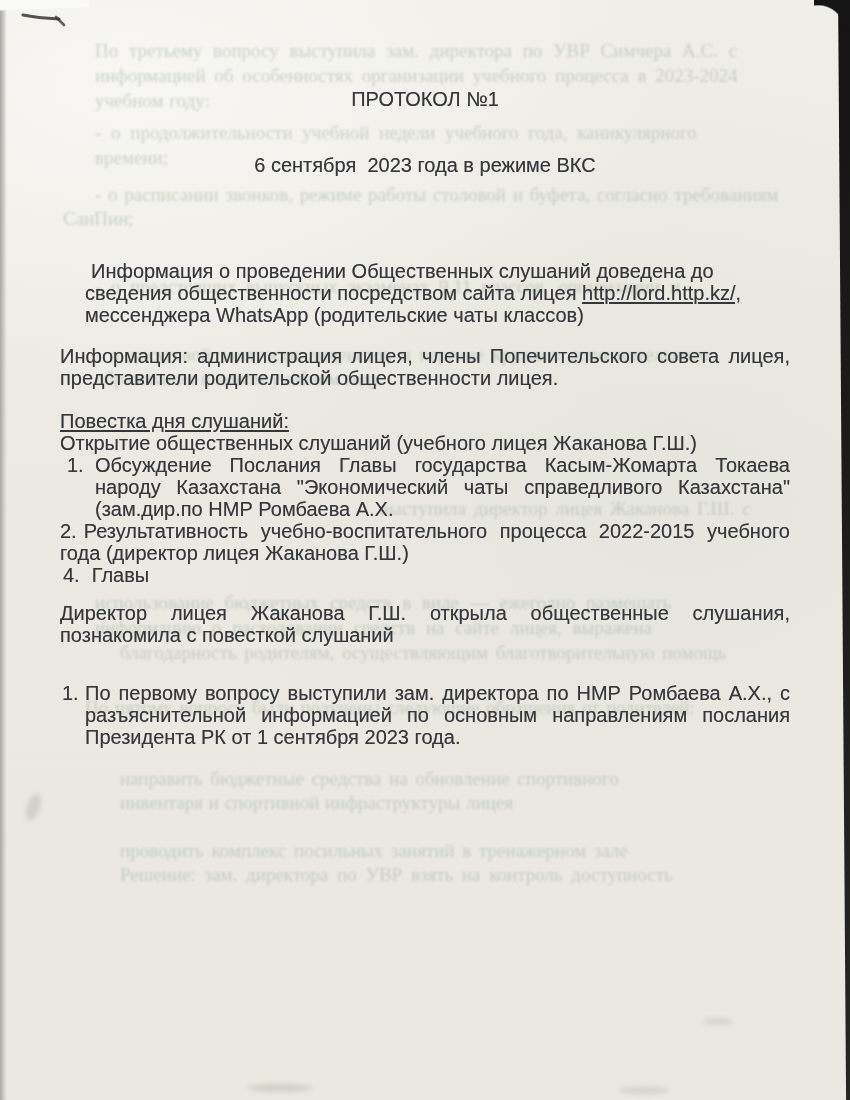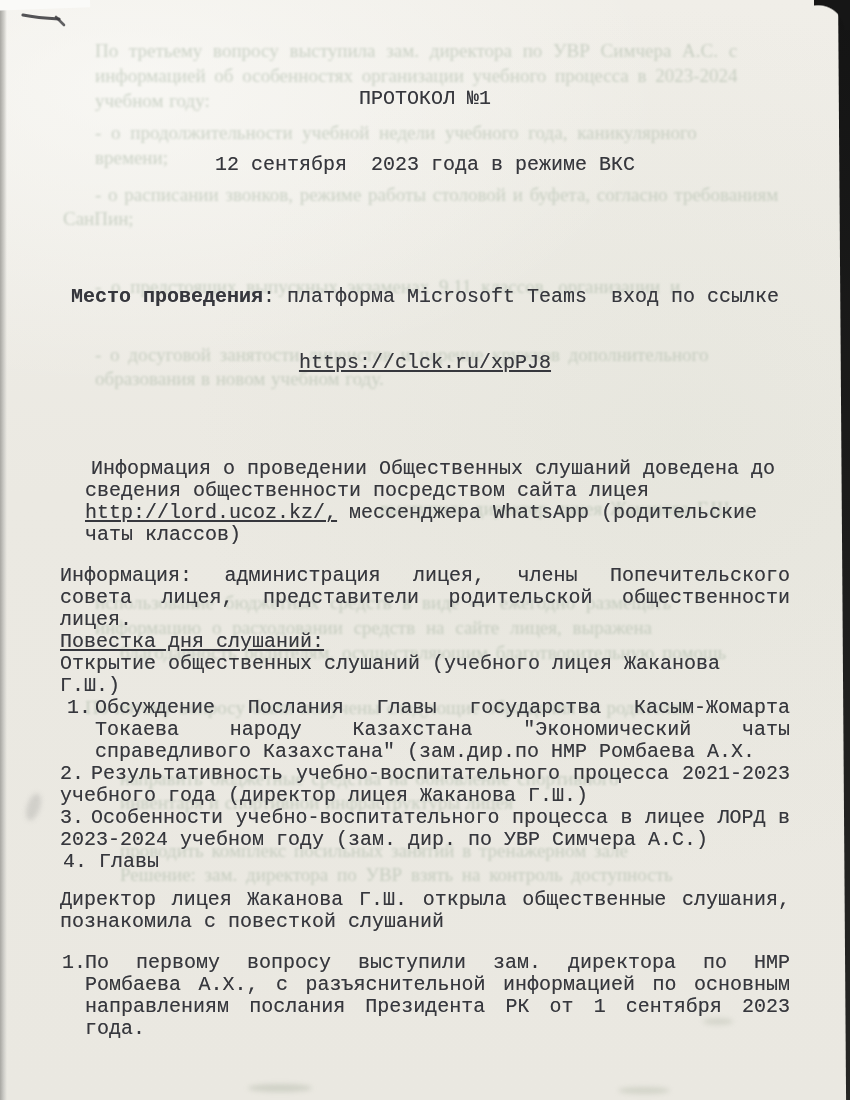--- a/index.html
+++ b/index.html
@@ -6,41 +6,41 @@
   .page{position:absolute;inset:0;
     background:
       radial-gradient(900px 500px at 15% 8%, rgba(253,253,251,.6), rgba(253,253,251,0) 60%),
       radial-gradient(700px 620px at 80% 40%, rgba(205,212,196,.16), rgba(205,212,196,0) 70%),
       linear-gradient(180deg,#f0eee8 0%,#ebe9e2 45%,#eae8e1 100%);
   }
   .bleed-layer{position:absolute;inset:0;z-index:1;font-family:"Liberation Serif","DejaVu Serif",serif;}
   .bleed{position:absolute;color:#a9b7a5;opacity:.55;filter:blur(1.1px);
     white-space:nowrap;overflow:hidden;font-size:19px;line-height:22px;}
   .content{position:absolute;left:60px;top:0;width:730px;z-index:2;
-    font-family:Liberation Mono, monospace;font-size:20px;line-height:22px;
+    font-family:Liberation Sans, sans-serif;font-size:20px;line-height:22px;
     color:#36373d;text-shadow:0 0 .6px rgba(54,55,61,.5);}
   p{margin:0;}
   .center{text-align:center;white-space:pre-wrap;}
   .just{text-align:justify;}
   .b{font-weight:bold;}
   .u{text-decoration:underline;text-underline-offset:2px;}
   .header{padding-top:44px;}
   .venue{margin-top:22px;}
   .notice{margin-top:40px;margin-left:25px;text-indent:6px;}
   .participants{margin-top:19px;}
-  .agenda-heading{}
+  .agenda-heading{margin-top:21px;}
   .aitem1{padding-left:35px;text-indent:-28px;}
   .aitem1 .anum{display:inline-block;width:28px;text-indent:0;}
   .anum-inline{margin-right:7px;}
   .razn{padding-left:3px;}
   .razn .anum-inline{margin-right:12px;}
   .opening-statement{margin-top:16px;}
   .qitem{padding-left:25px;text-indent:-23px;}
   .qitem .qnum{display:inline-block;width:23px;text-indent:0;}
-  .q1{margin-top:19px;}
+  .q1{margin-top:36px;}
   
   .edge-left{position:absolute;left:0;top:0;bottom:0;width:7px;z-index:4;
     background:linear-gradient(90deg,#a8a7a2,#cfcec9 55%,rgba(207,206,201,0));}
   .edge-right{position:absolute;top:0;right:0;bottom:0;width:14px;z-index:4;
     background:linear-gradient(180deg,#141414,#262624);
     clip-path:polygon(15% 0,100% 0,100% 100%,72% 100%);}
   .corner-tr{position:absolute;top:0;right:0;width:36px;height:30px;z-index:5;
     background:radial-gradient(circle at 4px 32px, rgba(22,22,22,0) 0 26px, #161616 27.5px);}
   .notch{position:absolute;left:-6px;top:-4px;width:96px;height:13px;background:#fafaf8;
     transform:rotate(-2deg);z-index:5;}
@@ -80,38 +80,33 @@
 
   <div class="smudge sm1"></div>
   <div class="smudge sm2"></div>
   <div class="smudge sm3"></div>
   <div class="smudge sm4"></div>
 
   <div class="content">
 
     <div class="header center">
       <p>ПРОТОКОЛ №1</p>
-      <p>12 сентября  2023 года в режиме ВКС</p>
+      <p>6 сентября  2023 года в режиме ВКС</p>
     </div>
 
-    <div class="venue center">
-      <p><span class="b">Место проведения</span><span>: платформа Microsoft Teams  вход по ссылке</span></p>
-      <p><span class="u">https://clck.ru/xpPJ8</span></p>
-    </div>
 
-    <p class="notice"><span>Информация о проведении Общественных слушаний доведена до сведения общественности посредством сайта лицея </span><span class="u">http://lord.ucoz.kz/,</span><span> мессенджера WhatsApp (родительские чаты классов)</span></p>
+    <p class="notice"><span>Информация о проведении Общественных слушаний доведена до сведения общественности посредством сайта лицея </span><span class="u">http://lord.http.kz/,</span><span> мессенджера WhatsApp (родительские чаты классов)</span></p>
 
     <p class="participants just">Информация: администрация лицея, члены Попечительского совета лицея, представители родительской общественности лицея.</p>
 
     <p class="agenda-heading"><span class="u">Повестка дня слушаний:</span></p>
     <p>Открытие общественных слушаний (учебного лицея Жаканова Г.Ш.)</p>
 
     <p class="aitem1 just"><span class="anum">1.</span><span>Обсуждение Послания Главы государства Касым-Жомарта Токаева народу Казахстана "Экономический чаты справедливого Казахстана"  (зам.дир.по НМР Ромбаева А.Х.</span></p>
-    <p class="just"><span class="anum-inline">2.</span><span>Результативность учебно-воспитательного процесса 2021-2023 учебного года (директор лицея Жаканова Г.Ш.)</span></p>
-    <p class="just"><span class="anum-inline">3.</span><span>Особенности учебно-воспитательного процесса в лицее ЛОРД в 2023-2024 учебном году (зам. дир. по УВР Симчера А.С.)</span></p>
+    <p class="just"><span class="anum-inline">2.</span><span>Результативность учебно-воспитательного процесса 2022-2015 учебного года (директор лицея Жаканова Г.Ш.)</span></p>
     <p class="razn"><span class="anum-inline">4.</span><span>Главы</span></p>
 
     <p class="opening-statement just">Директор лицея Жаканова Г.Ш. открыла общественные слушания, познакомила с повесткой слушаний</p>
 
     <p class="qitem q1 just"><span class="qnum">1.</span><span>По первому вопросу выступили зам. директора по НМР Ромбаева А.Х., с разъяснительной информацией по основным направлениям послания Президента РК от 1 сентября 2023 года.</span></p>
 
   </div>
 
   <div class="edge-left"></div>
   <div class="edge-right"></div>

